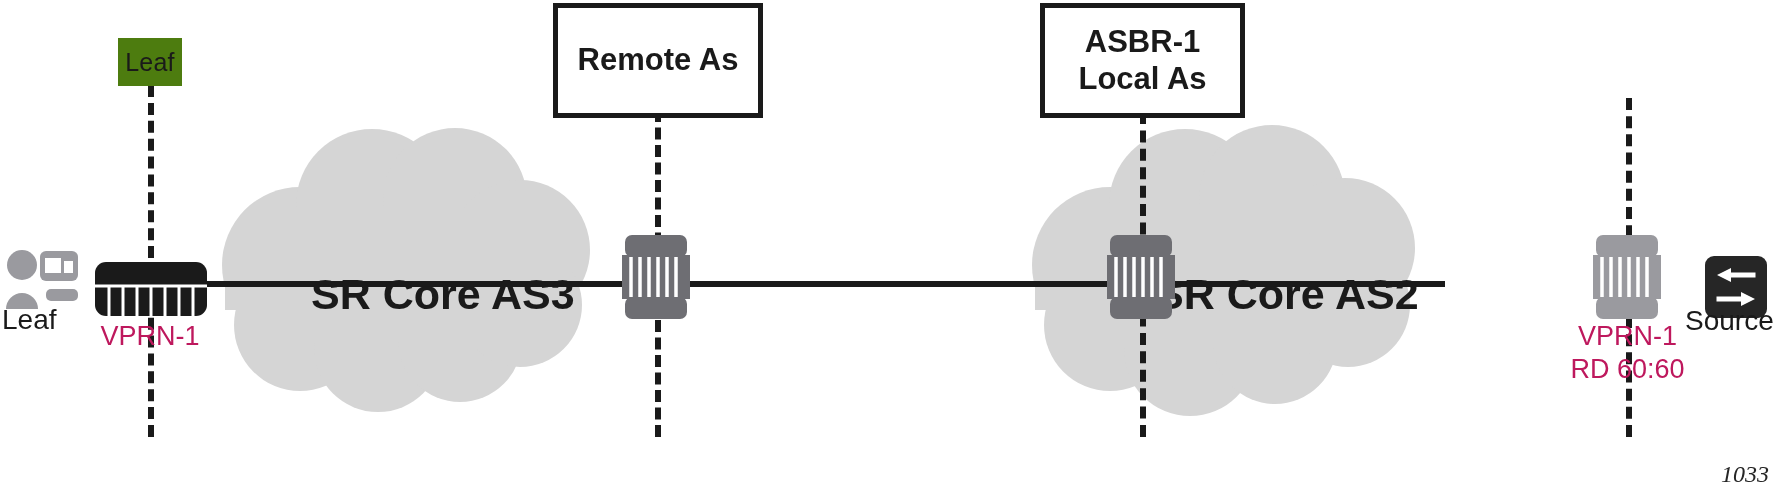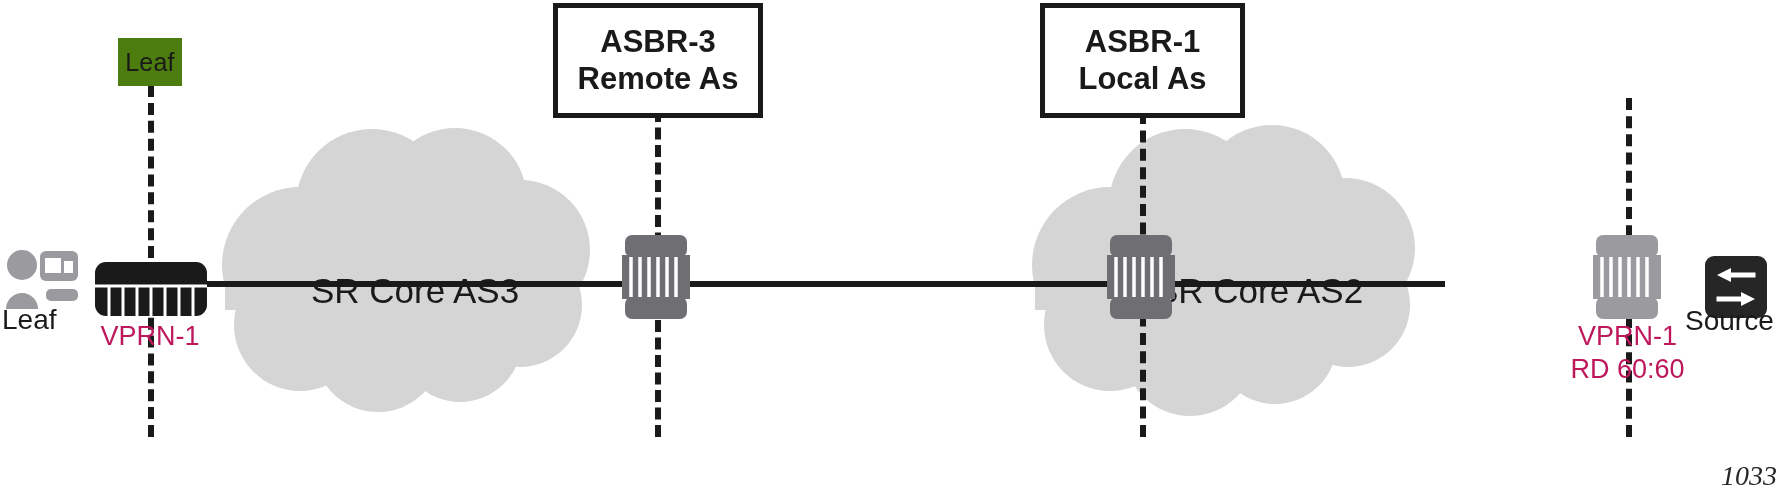--- a/index.html
+++ b/index.html
@@ -62,22 +62,22 @@
   
   .trunk {
     position: absolute;
     height: 6px;
     background: #1a1a1a;
   }
   
   .cloud-label {
     position: absolute;
     color: #1a1a1a;
-    font-size: 35px;
-    font-weight: normal;
+    font-size: 43px;
+    font-weight: bold;
     white-space: nowrap;
     line-height: 1;
   }
   
   .caption {
     position: absolute;
     color: #be185d;
     font-size: 27px;
     font-weight: 400;
     text-align: center;
@@ -98,21 +98,21 @@
   .device {
     position: absolute;
   }
   .device svg { display: block; }
   
   .fig-num {
     position: absolute;
     color: #262626;
     font-family: "Liberation Serif", serif;
     font-style: italic;
-    font-size: 28px;
+    font-size: 24px;
     line-height: 1;
   }
 </style>
 </head>
 <body>
 
 <div id="canvas">
 
   <svg class="cloud-svg" viewBox="0 0 1785 497" xmlns="http://www.w3.org/2000/svg">
 
@@ -151,21 +151,20 @@
   <div class="dashed-line" style="left:655px; top:110px; height:327px;"></div>
   <div class="dashed-line" style="left:1140px; top:112px; height:325px;"></div>
   <div class="dashed-line" style="left:1626px; top:98px; height:339px;"></div>
 
   <div class="tag-box" style="left:118px; top:38px; width:64px; height:48px;">
     <span>Leaf</span>
   </div>
 
 
   <div class="asbr-box" style="left:553px; top:3px; width:200px; height:105px;">
-    <span>ASBR-3</span>
     <span>Remote As</span>
   </div>
 
   <div class="asbr-box" style="left:1040px; top:3px; width:195px; height:105px;">
     <span>ASBR-1</span>
     <span>Local As</span>
   </div>
 
   <div class="cloud-label" style="left:311px; top:273px;">
     <span>SR Core AS3</span>

